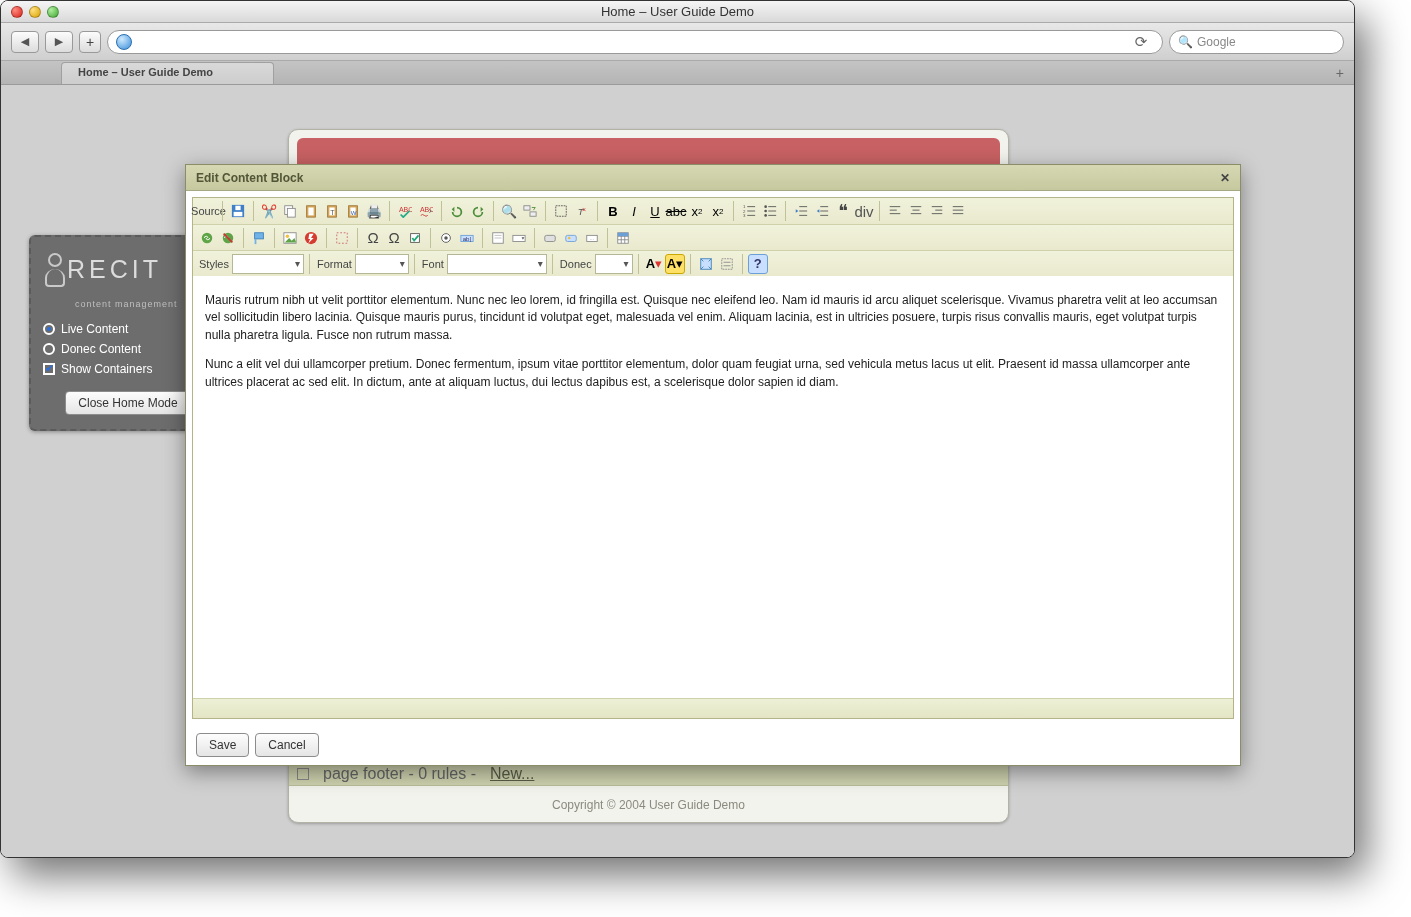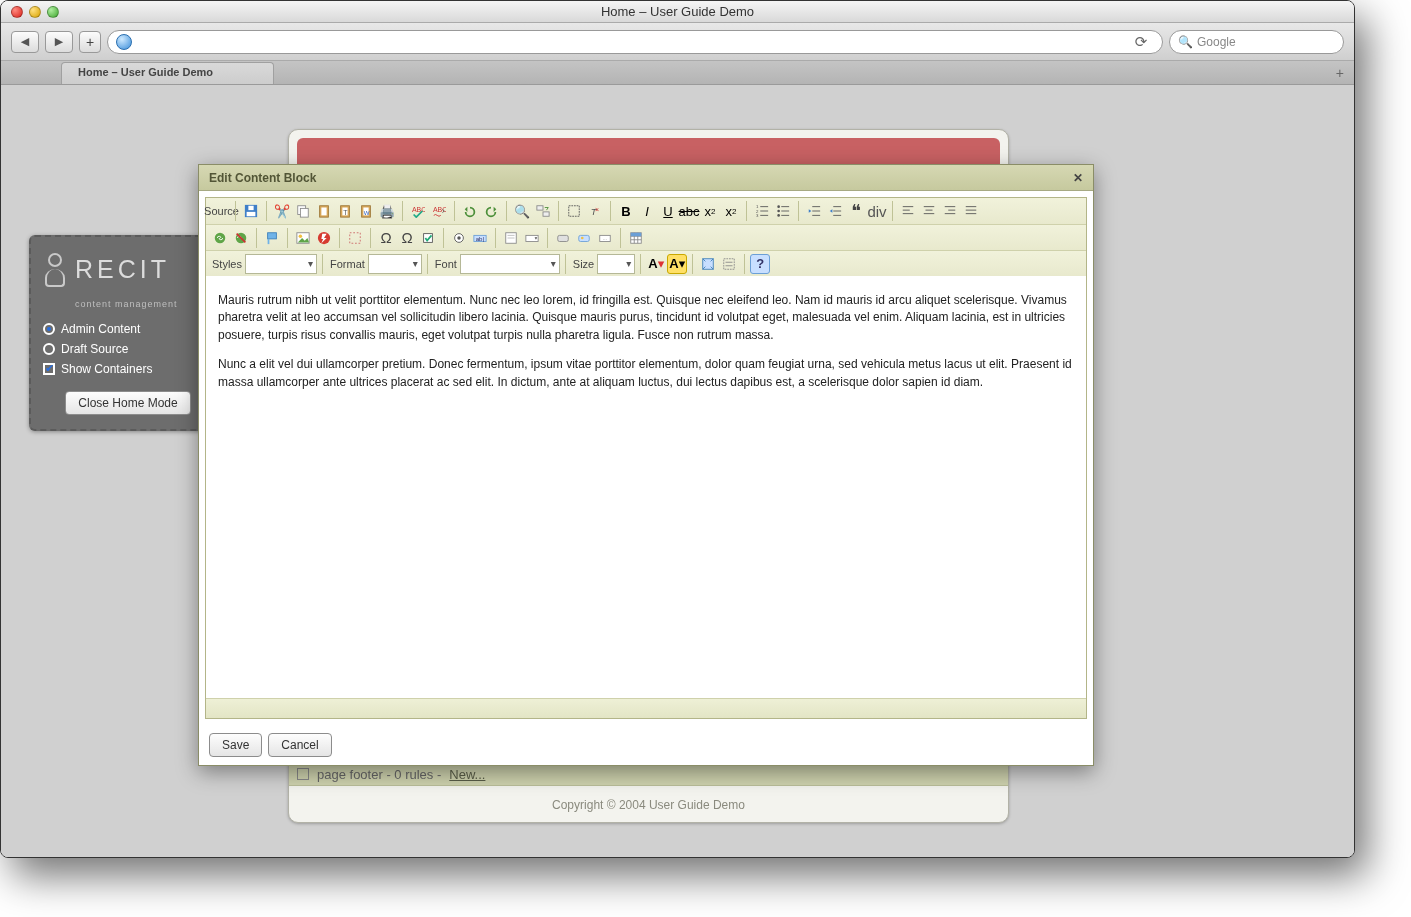--- a/index.html
+++ b/index.html
@@ -21,40 +21,40 @@
   .reload{width:26px;color:#666;font-size:15px;text-align:center}
   .search{width:175px;height:24px;border:1px solid #999;border-radius:14px;background:#fff;display:flex;align-items:center;padding:0 8px;color:#888;font-size:12px}
   .mag{font-size:12px;margin-right:4px}
   .tabstrip{height:24px;background:linear-gradient(#c4c4c4,#b4b4b4);display:flex;align-items:flex-end;padding-left:60px;border-bottom:1px solid #9a9a9a;position:relative}
   .tab{height:22px;padding:3px 60px 0 16px;font-size:11px;font-weight:bold;color:#444;background:linear-gradient(#d9d9d9,#cdcdcd);border:1px solid #a0a0a0;border-bottom:none;border-radius:4px 4px 0 0}
   .addtab{position:absolute;right:10px;top:4px;font-size:14px;color:#666}
   .viewport{position:relative;height:774px;background:#d0d0d0;overflow:hidden}
   
   .pagecard{position:absolute;top:44px;left:287px;width:721px;height:694px;background:#f3f3ee;border:1px solid #b2b2a7;border-radius:10px;box-shadow:0 1px 3px rgba(0,0,0,.25);}
   .redbanner{margin:8px 8px 0 8px;height:110px;background:#c86163;border-radius:6px}
-  .pgfooter{position:absolute;bottom:36px;left:0;right:0;height:24px;background:#ced2ae;border-top:1px solid #b9bd99;border-bottom:1px solid #b9bd99;padding:4px 8px;font-size:13px;color:#666;display:flex;align-items:center;gap:8px}
+  .pgfooter{position:absolute;bottom:36px;left:0;right:0;height:24px;background:#ced2ae;border-top:1px solid #b9bd99;border-bottom:1px solid #b9bd99;padding:4px 8px;font-size:16px;color:#666;display:flex;align-items:center;gap:14px}
   .pgfooter .chk{width:12px;height:12px;border:1px solid #888;display:inline-block}
   .pgfooter a{color:#5a5d48;text-decoration:underline}
   .copyright{position:absolute;bottom:0;left:0;right:0;height:34px;text-align:center;font-size:12px;color:#8a8a7e;padding-top:10px}
   
   .adminbar{position:absolute;left:28px;top:150px;width:198px;background:#6d6d6d;border:2px dashed #5b5b5b;border-radius:6px;padding:10px 6px 14px 6px;box-shadow:0 1px 4px rgba(0,0,0,.35)}
   .logo{height:44px;display:flex;align-items:center}
-  .logotext{color:#dcdcdc;font-size:25px;font-weight:300;letter-spacing:4px;margin-left:8px}
+  .logotext{color:#dcdcdc;font-size:25px;font-weight:300;letter-spacing:4px;}
   .personicon{width:26px;height:36px;position:relative;margin-left:4px}
   .personicon::before{content:"";position:absolute;top:2px;left:7px;width:10px;height:10px;border:2px solid #c9c9c9;border-radius:50%}
   .personicon::after{content:"";position:absolute;bottom:0;left:4px;width:16px;height:16px;border:2px solid #c9c9c9;border-radius:50% 50% 4px 4px;border-top:none}
   .logosub{color:#bfbfbf;font-size:9px;letter-spacing:1px;margin:8px 0 10px 38px}
   .radioitem{display:flex;align-items:center;gap:6px;padding:3px 6px;color:#fff;font-size:12px}
   .radio{width:12px;height:12px;border-radius:50%;border:2px solid #fff;display:inline-block;position:relative}
   .radio.on::after{content:"";position:absolute;inset:2px;border-radius:50%;background:#2a6fe0}
   .check{width:12px;height:12px;border:2px solid #fff;display:inline-block;position:relative}
   .check.on::after{content:"✔";position:absolute;top:-3px;left:0;font-size:11px;color:#2a6fe0}
   .closebtn{display:block;margin:12px auto 0;padding:4px 12px;background:linear-gradient(#fdfdfd,#e5e5e5);border:1px solid #8c8c8c;border-radius:4px;font-size:12px;color:#333}
   
-  .dialog{position:absolute;left:197px;top:79px;width:896px;background:#fff;border:1px solid #8a8d67;box-shadow:0 6px 20px rgba(0,0,0,.4)}
+  .dialog{position:absolute;left:184px;top:79px;width:1056px;background:#fff;border:1px solid #8a8d67;box-shadow:0 6px 20px rgba(0,0,0,.4)}
   .dlgtitle{height:26px;background:linear-gradient(#d6d8b3,#c6c99e);border-bottom:1px solid #a6a983;display:flex;align-items:center;justify-content:space-between;padding:0 10px;font-size:12px;font-weight:bold;color:#525536}
   .dlgtitle .x{font-weight:bold;color:#444;cursor:pointer}
   .ckwrap{border:1px solid #b3b588;margin:6px}
   .ckrow{background:linear-gradient(#f1f2db,#e8e9cd);border-top:1px solid #cfd1ab;padding:2px 4px;display:flex;align-items:center;flex-wrap:wrap;gap:1px;min-height:26px}
   .ckrow:first-child{border-top:none}
   .sep{width:1px;height:20px;background:#bfc296;margin:0 4px}
   .ico{width:20px;height:20px;display:flex;align-items:center;justify-content:center;font-size:13px;border-radius:3px}
   .ico svg{width:14px;height:14px}
   .srcbtn{display:flex;align-items:center;gap:3px;padding:0 3px;font-size:11px;color:#444}
   .ddlabel{font-size:11px;color:#444;padding:0 2px}
@@ -113,25 +113,25 @@
      </div>
 
      <div class="adminbar">
        <div class="logo">
          <span class="personicon"></span>
          <span class="logotext">RECIT</span>
        </div>
        <div class="logosub">content management</div>
        <div class="radioitem">
             <span class="radio on"></span>
-            <span>Admin Content</span>
+            <span>Live Content</span>
           </div>
        <div class="radioitem">
             <span class="radio"></span>
-            <span>Draft Source</span>
+            <span>Donec Content</span>
           </div>
        <div class="radioitem">
             <span class="check on"></span>
             <span>Show Containers</span>
           </div>
        <button class="closebtn"><span>Close Home Mode</span></button>
      </div>
 
      <div class="dialog">
        <div class="dlgtitle">
@@ -433,21 +433,21 @@
          <div class="ckrow">
            <span class="ddlabel">Styles</span>
            <span class="ddbox" style="width:72px">▾</span>
            <span class="sep"></span>
            <span class="ddlabel">Format</span>
            <span class="ddbox" style="width:54px">▾</span>
            <span class="sep"></span>
            <span class="ddlabel">Font</span>
            <span class="ddbox" style="width:100px">▾</span>
            <span class="sep"></span>
-           <span class="ddlabel">Size</span>
+           <span class="ddlabel">Donec</span>
            <span class="ddbox" style="width:38px">▾</span>
            <span class="sep"></span>
            <span class="ico">
                 <span style="font-weight:bold">A</span>
                 <span style="color:#d33">▾</span>
               </span>
            <span class="ico" style="background:#ffe066;border:1px solid #c9a800"><span style="font-weight:bold">A</span>▾</span>
            <span class="sep"></span>
            <span class="ico">
                 <svg viewBox="0 0 16 16">

